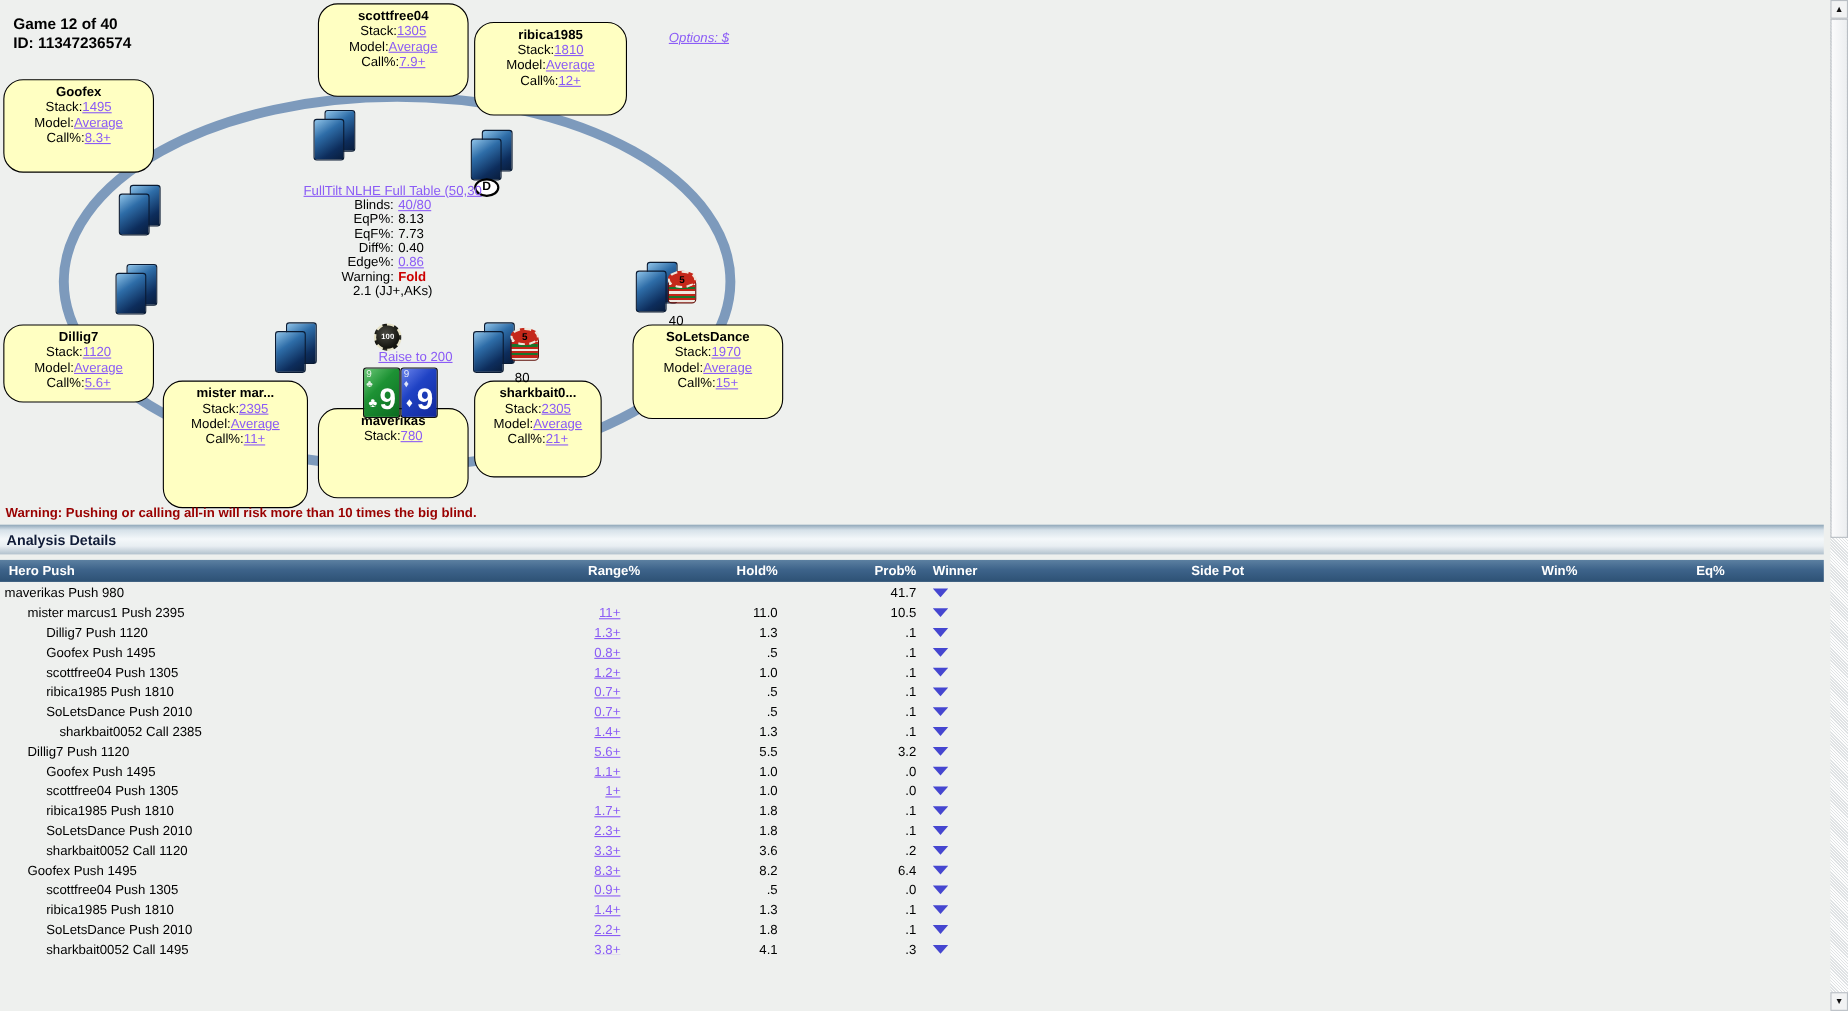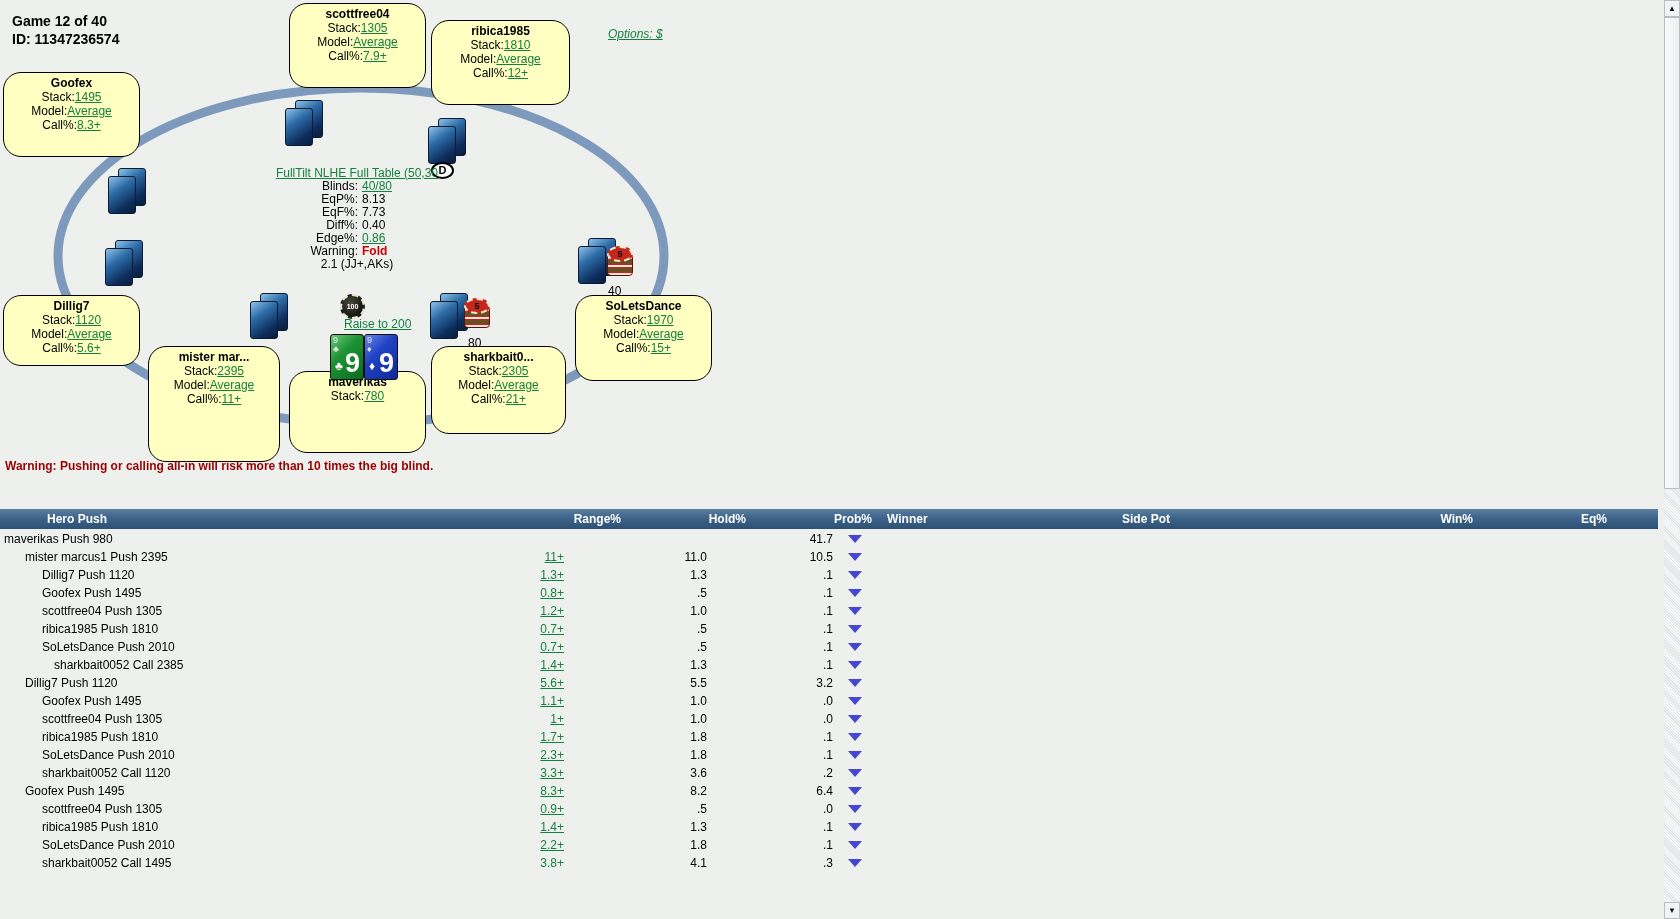--- a/index.html
+++ b/index.html
@@ -3,21 +3,21 @@
 <meta charset="utf-8">
 <style>
   * { margin:0; padding:0; box-sizing:border-box; }
   html,body { width:1680px; height:919px; }
   body { font-family:"Liberation Sans", sans-serif; background:#eef0ee; position:relative; overflow:hidden; }
   .content { position:absolute; left:0; top:0; width:1664px; height:919px; }
 
   
   .game-info { position:absolute; left:12px; top:12px; font-size:14px; font-weight:bold; color:#000; line-height:18px; }
   .options { position:absolute; left:608px; top:27px; font-size:12px;font-style:italic; }
-  a, .link { color:#15803d; text-decoration:underline; cursor:pointer; }
+  a, .link { color:#8b5cf6; text-decoration:underline; cursor:pointer; }
 
   
   .table-area { position:absolute; left:0; top:0; width:740px; height:478px; }
   .table-area svg { position:absolute; left:0; top:0; }
 
   .pbox { position:absolute; background:#ffffc2; border:1px solid #000; border-radius:18px; text-align:center; font-size:12px; line-height:14px; padding-top:3px; color:#000; }
   .pname { font-weight:bold; }
   .plabel { color:#000; }
 
   .cardback { position:absolute; width:28px; height:38px; border-radius:3px; border:1px solid #0a1b33;
@@ -53,21 +53,21 @@
   .warning { position:absolute; left:5px; top:459px; font-size:12px; font-weight:bold; color:#990000; }
 
   .section-band { position:absolute; left:0; top:477px; width:1658px; height:27px;
     background:linear-gradient(180deg,#8ea6b8 0%,#d6e1e9 18%,#f4f8fa 48%,#e8eef2 72%,#b2c1cd 100%);
     display:flex; align-items:center; }
   .section-band .title { font-size:13px; font-weight:bold; color:#101c38; padding-left:6px; }
 
   .ahead { position:absolute; left:0; top:509px; width:1658px; height:20px;
     background:linear-gradient(180deg,#5c80a1 0%,#3d638a 45%,#2d5174 100%);
     color:#fff; font-size:12px; font-weight:bold; display:grid; align-items:center;
-    grid-template-columns:440px 142px 125px 126px 140px 268px 193px 134px 1fr;padding-left:39px; }
+    grid-template-columns:440px 142px 125px 126px 140px 268px 193px 134px 1fr; }
   .ahead .h-hero { padding-left:8px; }
   .ahead .h-right { text-align:right; }
   .ahead .h-winner { padding-left:15px; }
   .ahead .h-center { text-align:center; }
 
   .rows { position:absolute; left:0; top:530px; width:1658px; height:338px; overflow:hidden; font-size:12px; color:#000; }
   .arow { display:grid; grid-template-columns:440px 142px 125px 126px 140px 268px 193px 134px 1fr; height:18px; align-items:center; }
   .c-range { text-align:right; padding-right:18px; }
   .c-hold, .c-prob { text-align:right; }
   .c-winner { padding-left:15px; }
@@ -140,21 +140,21 @@
         <div class="pbox" style="left: 148px; top: 346px; width: 132px; height: 116px;">
           <div class="pname">mister mar...</div>
     <div class="prow"><span class="plabel">Stack:</span><a>2395</a></div>
           <div class="prow"><span class="plabel">Model:</span><a>Average</a></div>
           <div class="prow"><span class="plabel">Call%:</span><a>11+</a></div>
         </div>
         <div class="pbox" style="left: 289px; top: 371px; width: 137px; height: 82px;">
           <div class="pname">maverikas</div>
     <div class="prow"><span class="plabel">Stack:</span><a>780</a></div>
         </div>
-        <div class="pbox" style="left: 431px; top: 346px; width: 135px; height: 88px;">
+        <div class="pbox" style="left: 431px; top: 346px; width: 116px; height: 88px;">
           <div class="pname">sharkbait0...</div>
     <div class="prow"><span class="plabel">Stack:</span><a>2305</a></div>
           <div class="prow"><span class="plabel">Model:</span><a>Average</a></div>
           <div class="prow"><span class="plabel">Call%:</span><a>21+</a></div>
         </div>
         <div class="pbox" style="left: 575px; top: 295px; width: 137px; height: 86px;">
           <div class="pname">SoLetsDance</div>
     <div class="prow"><span class="plabel">Stack:</span><a>1970</a></div>
           <div class="prow"><span class="plabel">Model:</span><a>Average</a></div>
           <div class="prow"><span class="plabel">Call%:</span><a>15+</a></div>
@@ -218,20 +218,23 @@
         <div class="chipstack" style="left: 607px; top: 246px;">
           <div class="chip-body"></div>
           <div class="chip-top">5</div>
         </div>
         <div class="bet-amount" style="left: 608px; top: 284px;">40</div>
       </div>
   </div>
 
   <div class="warning">Warning: Pushing or calling all-in will risk more than 10 times the big blind.</div>
 
+  <div class="section-band">
+    <span class="title">Analysis Details</span>
+  </div>
 
   <div class="ahead">
     <div class="h-hero">Hero Push</div>
     <div class="h-right">Range%</div>
     <div class="h-right">Hold%</div>
     <div class="h-right">Prob%</div>
     <div class="h-winner">Winner</div>
     <div class="h-center">Side Pot</div>
     <div class="h-right">Win%</div>
     <div class="h-right">Eq%</div>

